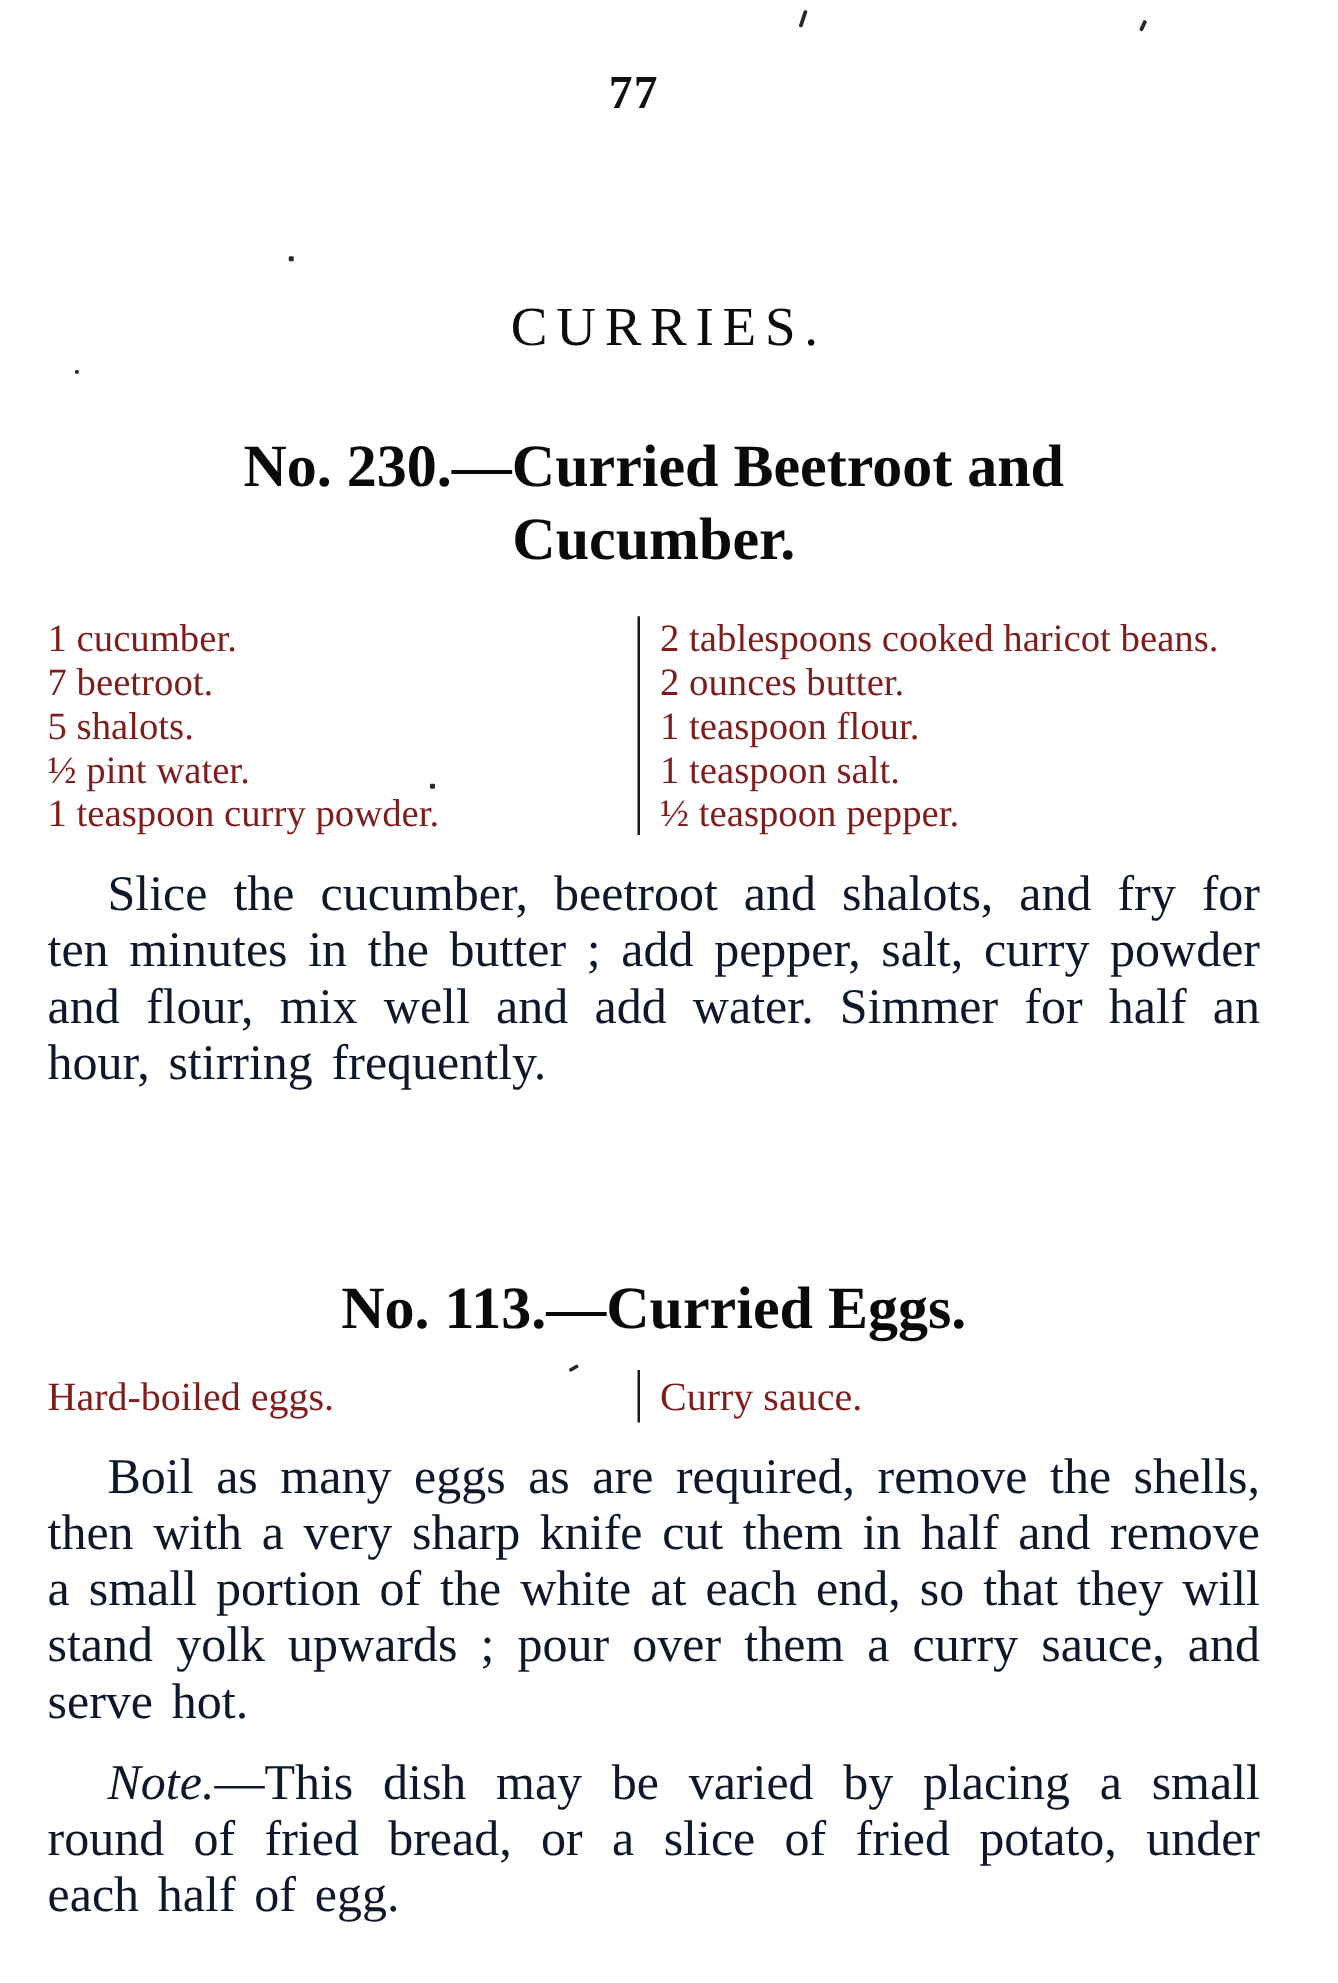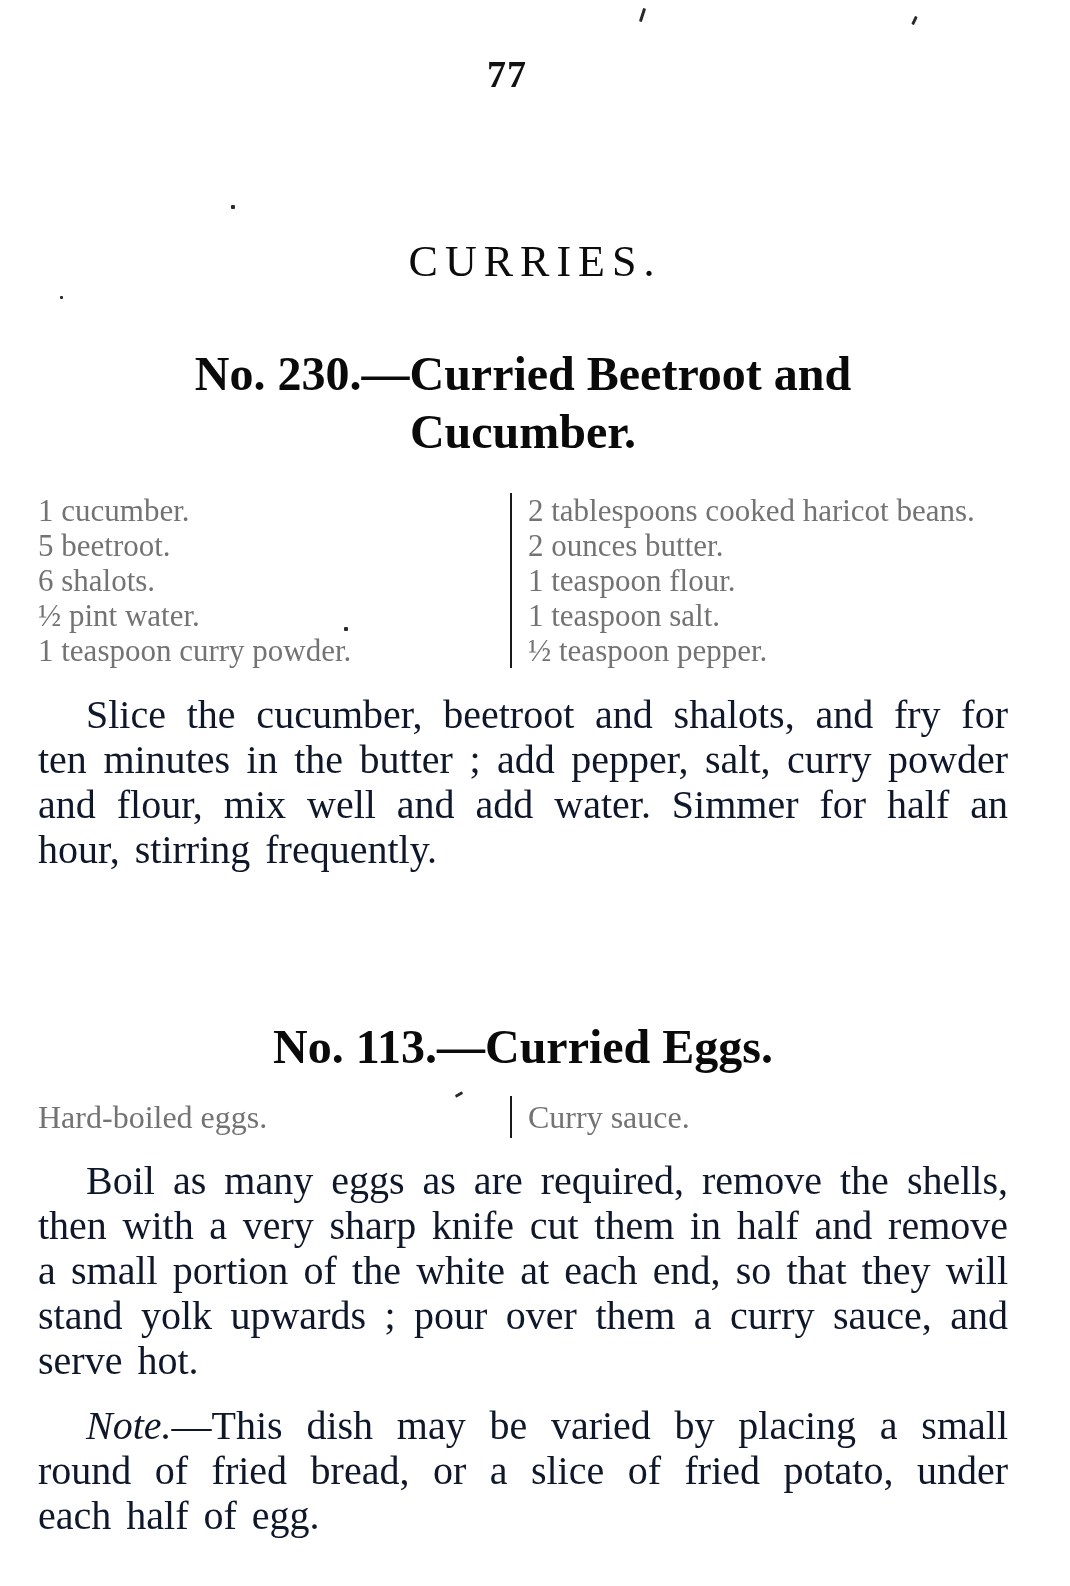--- a/index.html
+++ b/index.html
@@ -60,21 +60,21 @@
 
   .ingredients ul {
     list-style: none;
   }
   .ingredients .col-left  { width: 472px; }
   .ingredients .col-right { flex: 1; padding-left: 16px; }
 
   .ingredients li {
     font-size: 31px;
     line-height: 35px;
-    color: #737373;
+    color: #7f1d1d;
     white-space: normal;
   }
   .ingredients .col-right li {
     padding-left: 38px;
     text-indent: -38px;
   }
   .ingredients.short li { line-height: 42px; font-size: 32px; }
 
   .col-divider {
     width: 2px;
@@ -118,22 +118,22 @@
   <div class="page-number">77</div>
 
   <h1 class="section-title">CURRIES.</h1>
 
   <section class="recipe" id="recipe-136">
     <h2 class="recipe-title">No. 230.—Curried Beetroot and Cucumber.</h2>
 
     <div class="ingredients">
       <ul class="col-left">
         <li>1 cucumber.</li>
-        <li>5 beetroot.</li>
-        <li>6 shalots.</li>
+        <li>7 beetroot.</li>
+        <li>5 shalots.</li>
         <li>½ pint water.</li>
         <li>1 teaspoon curry powder.</li>
       </ul>
       <div class="col-divider"></div>
       <ul class="col-right">
         <li>2 tablespoons cooked haricot beans.</li>
         <li>2 ounces butter.</li>
         <li>1 teaspoon flour.</li>
         <li>1 teaspoon salt.</li>
         <li>½ teaspoon pepper.</li>

